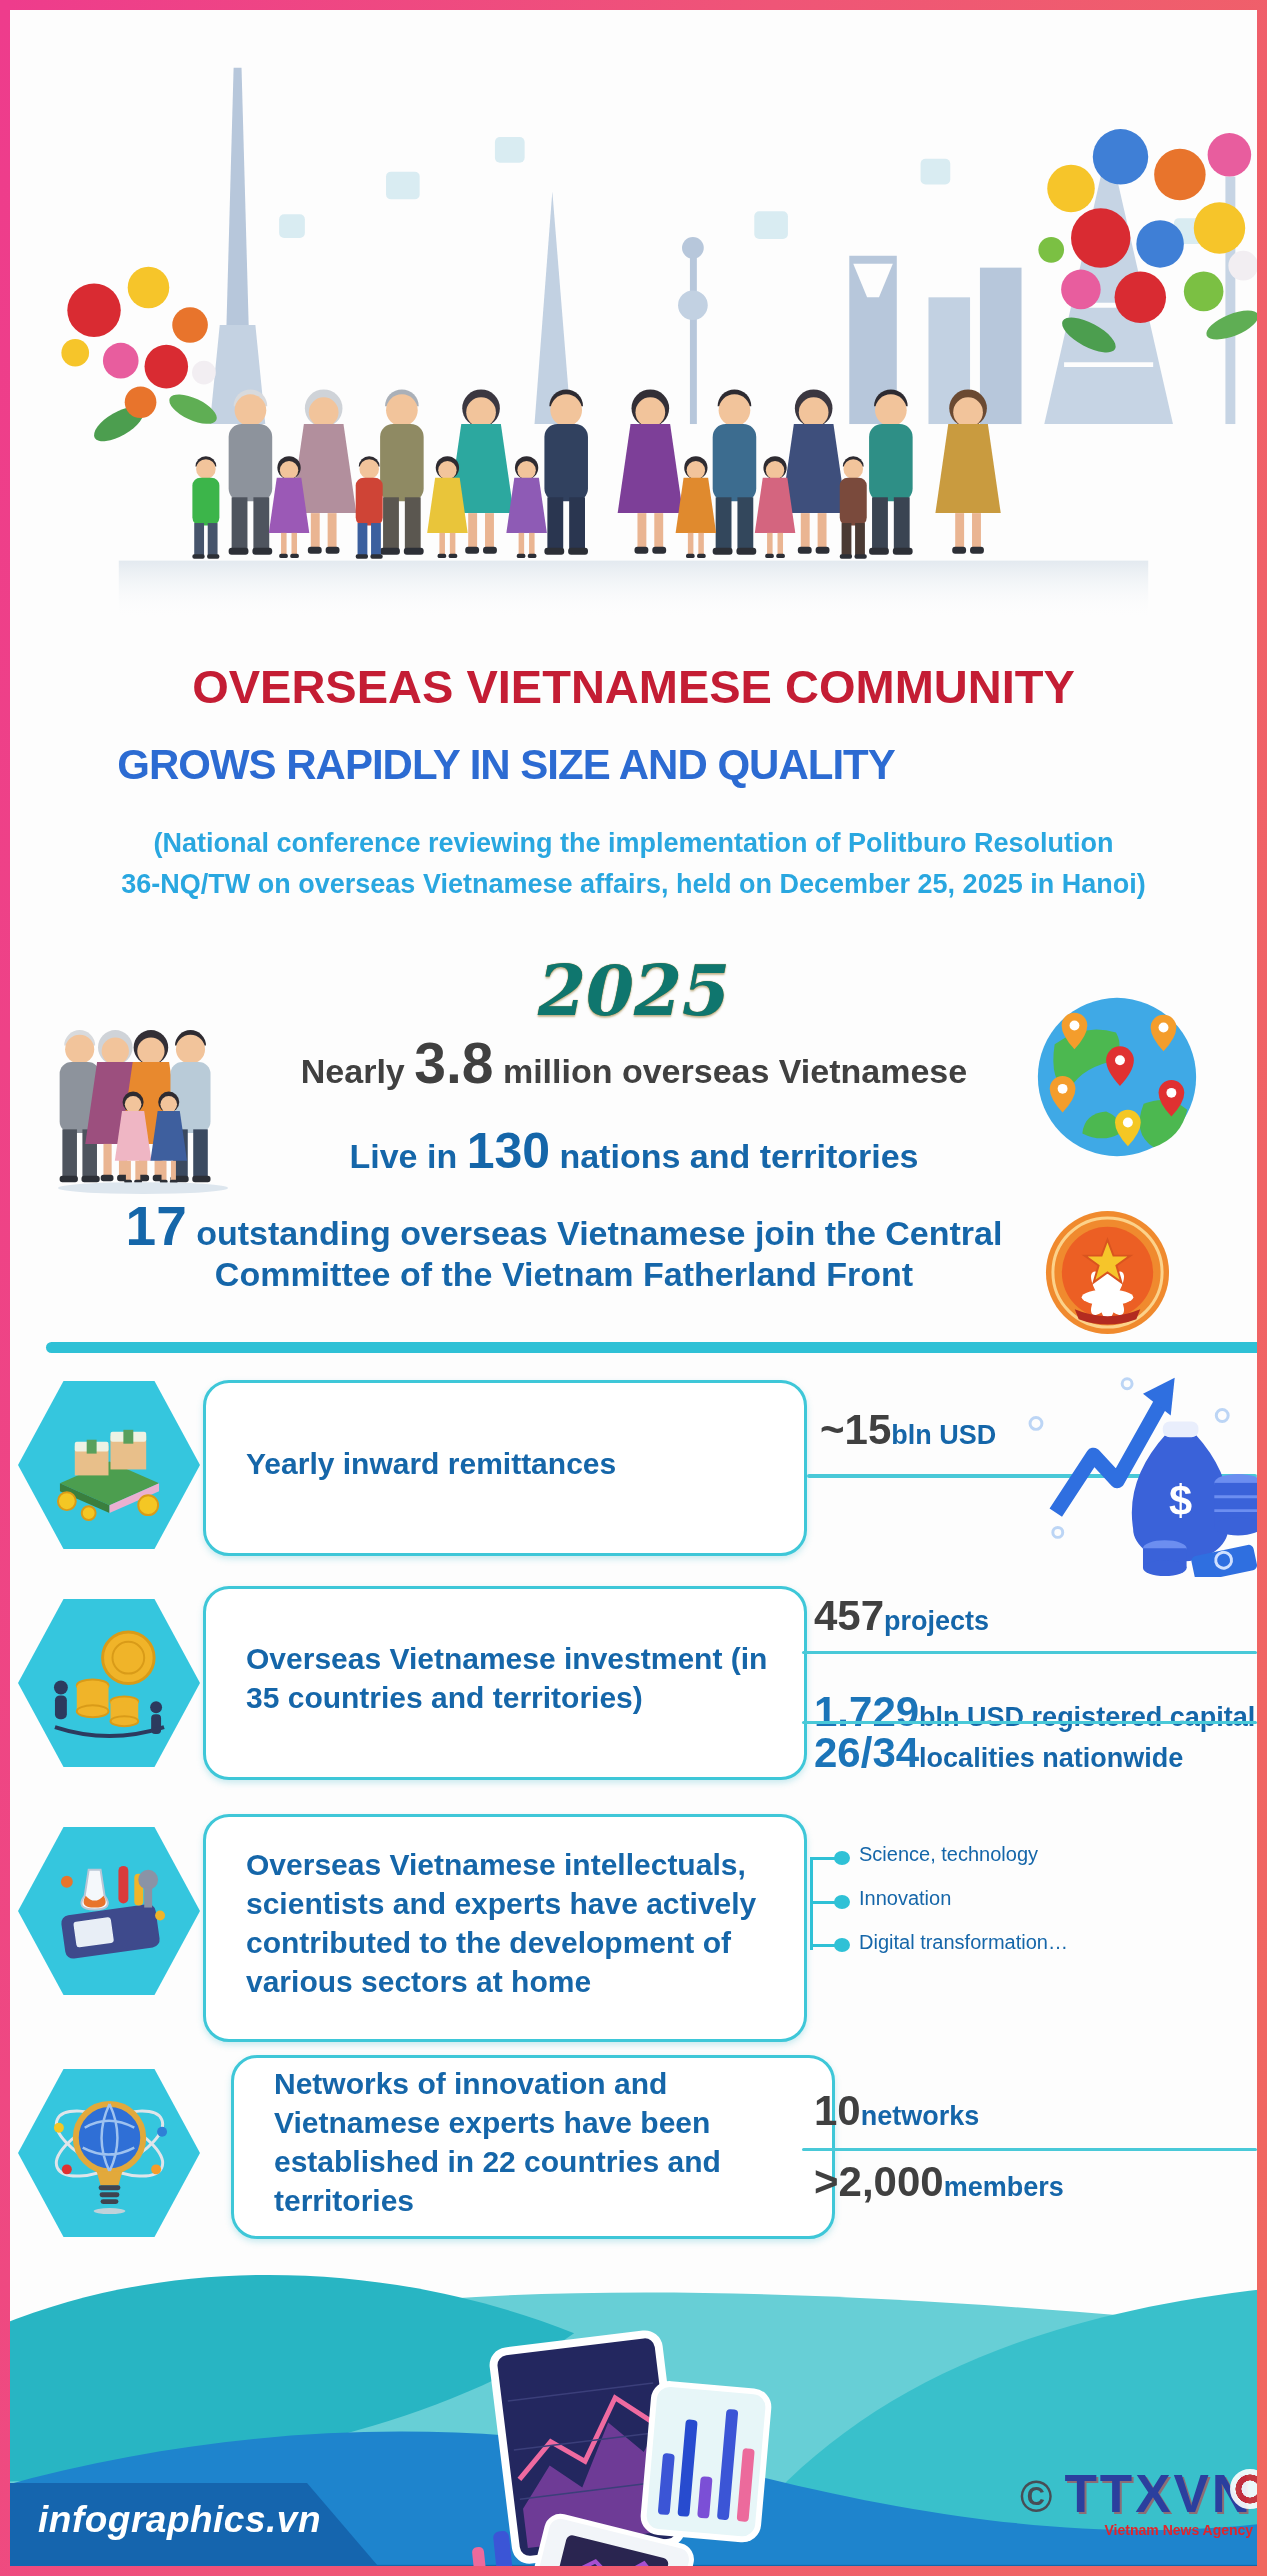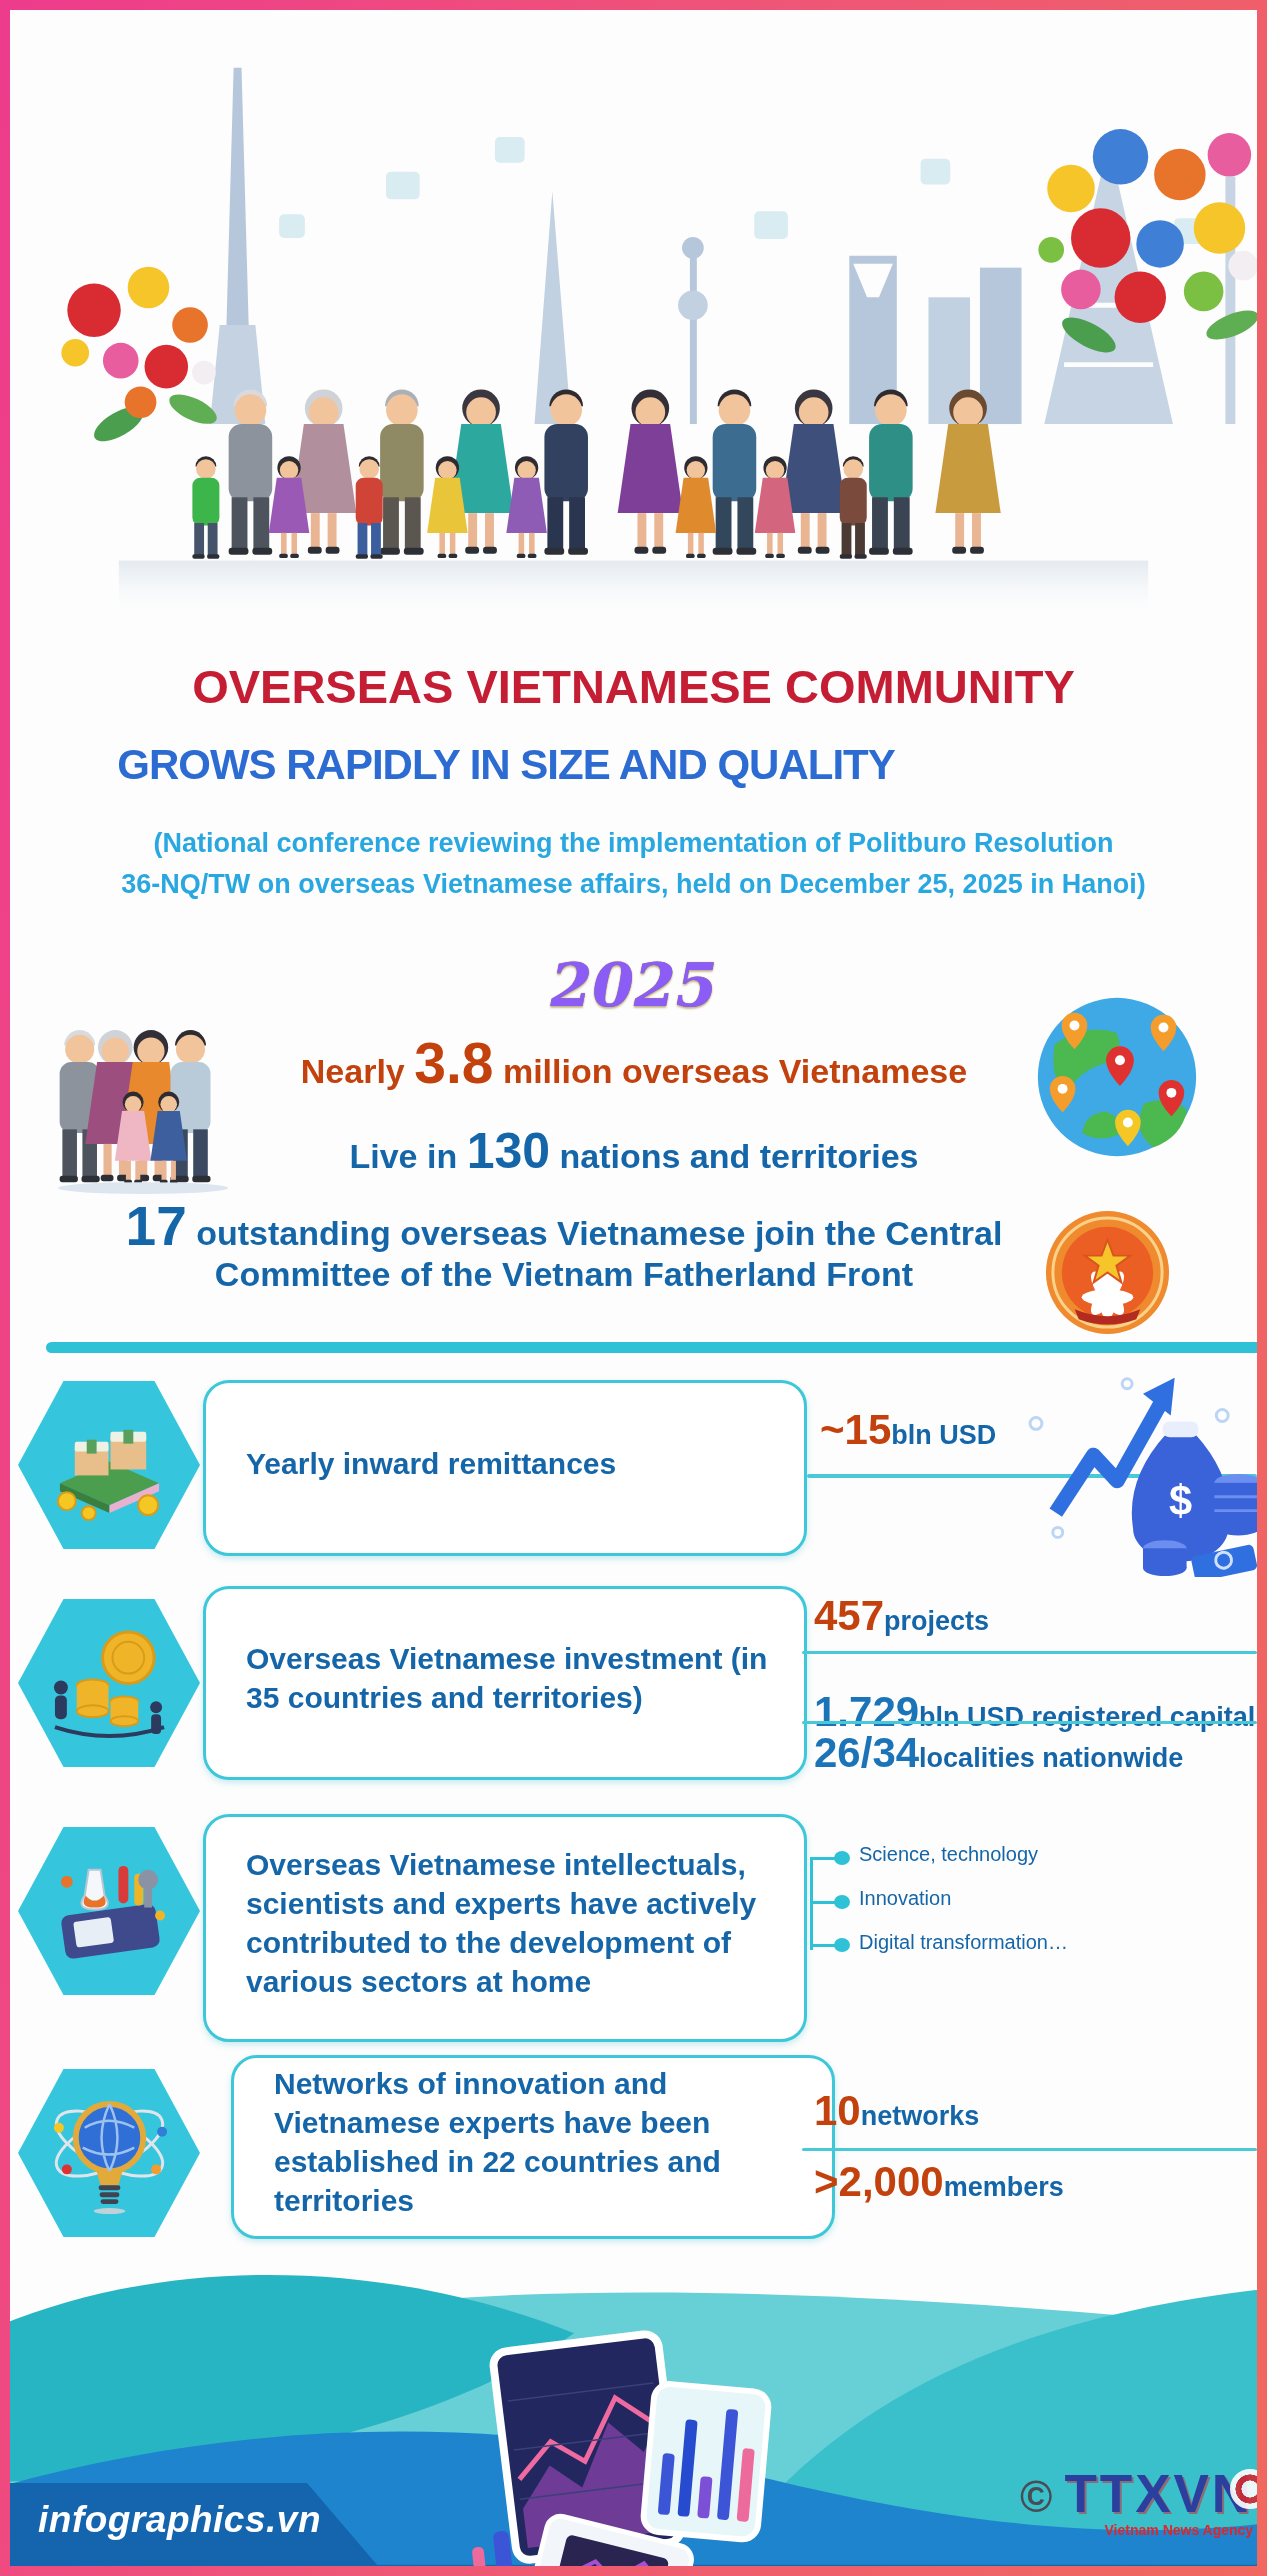--- a/index.html
+++ b/index.html
@@ -12,24 +12,24 @@
   
   .title1{left:0;width:1267px;top:659px;text-align:center;font-weight:700;
           font-size:47px;color:#c41d34;letter-spacing:0px;}
   .title2{left:0;width:1012px;top:741px;text-align:center;font-weight:700;
           font-size:42px;color:#2c6bd2;letter-spacing:-1px;}
   .subtitle{left:0;width:1267px;text-align:center;font-weight:700;
             font-size:27px;color:#29a7e0;}
   
   .year{left:426px;top:950px;width:416px;text-align:center;
         font-family:"DejaVu Serif",serif;font-style:italic;font-weight:700;
-        font-size:60px;color:#8b5cf6;text-shadow:0 2px 2px rgba(140,110,30,.45), 0 0 1px #8a7023;}
+        font-size:69px;color:#0f766e;text-shadow:0 2px 2px rgba(140,110,30,.45), 0 0 1px #8a7023;}
   .ovline{left:139px;width:990px;text-align:center;font-weight:700;font-size:34px;color:#1566a9;}
   .ovline .big{font-size:50px;}
-  .red{color:#c2410c;}
+  .red{color:#404040;}
   .blue{color:#1b74b8;}
   .num-17{font-size:55px;}
   .num-65{font-size:57px;}
   
   .tealbar{left:46px;top:1342px;width:1212px;height:11px;background:#2fc1d6;
            border-radius:6px 0 0 6px;}
   .hex{width:182px;height:168px;background:#35c6de;
        clip-path:polygon(25% 0%,75% 0%,100% 50%,75% 100%,25% 100%,0% 50%);
        display:flex;align-items:center;justify-content:center;}
   .card{background:#fff;border:3px solid #3ec7d8;border-radius:26px;

